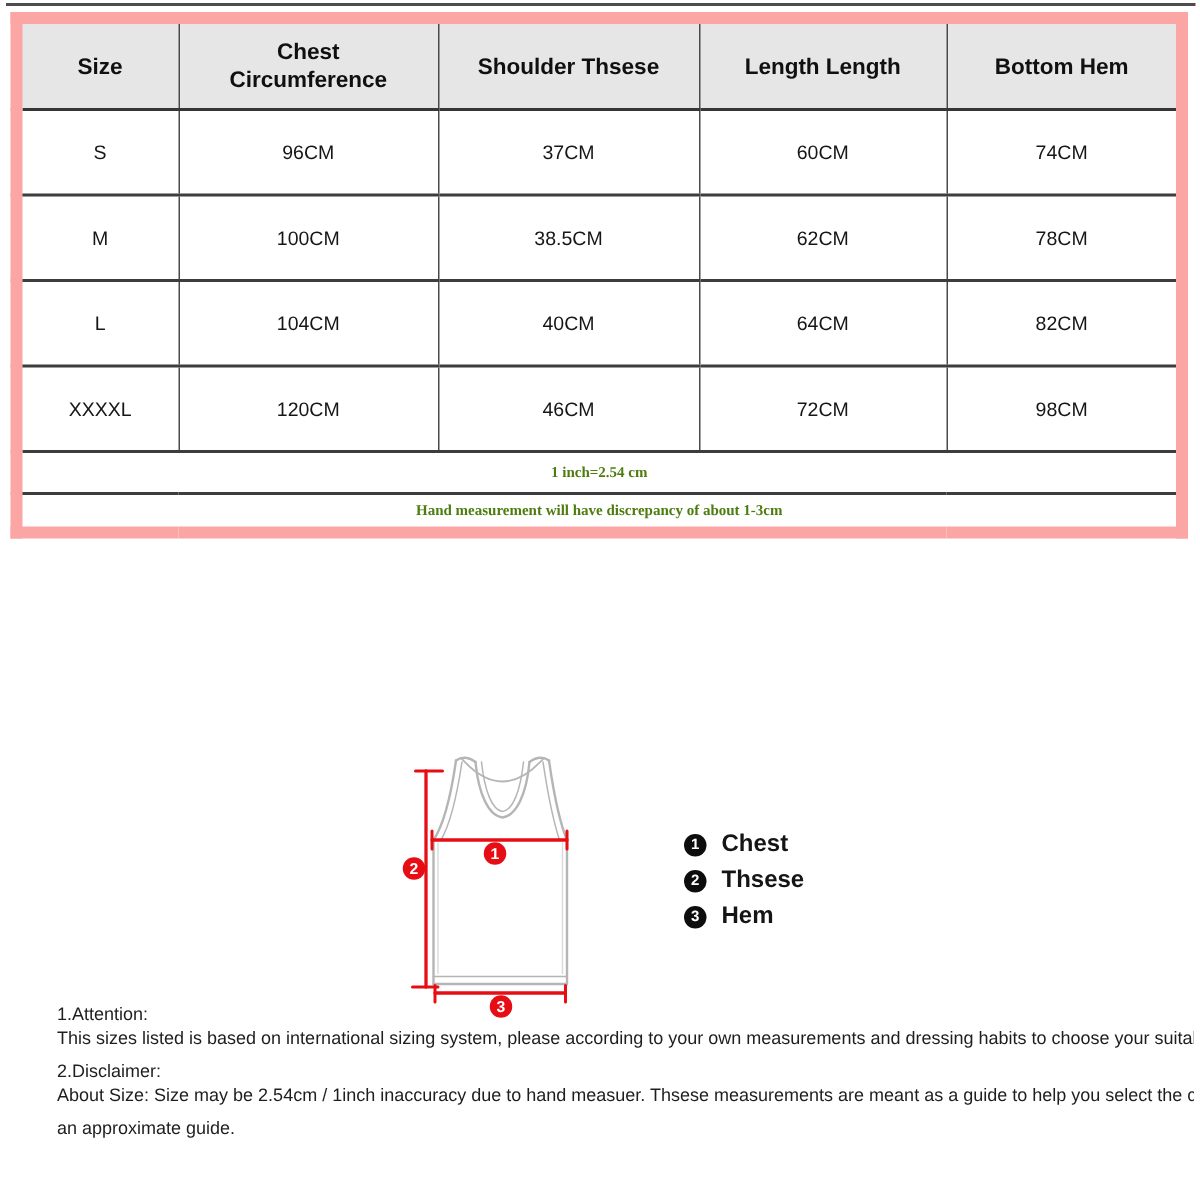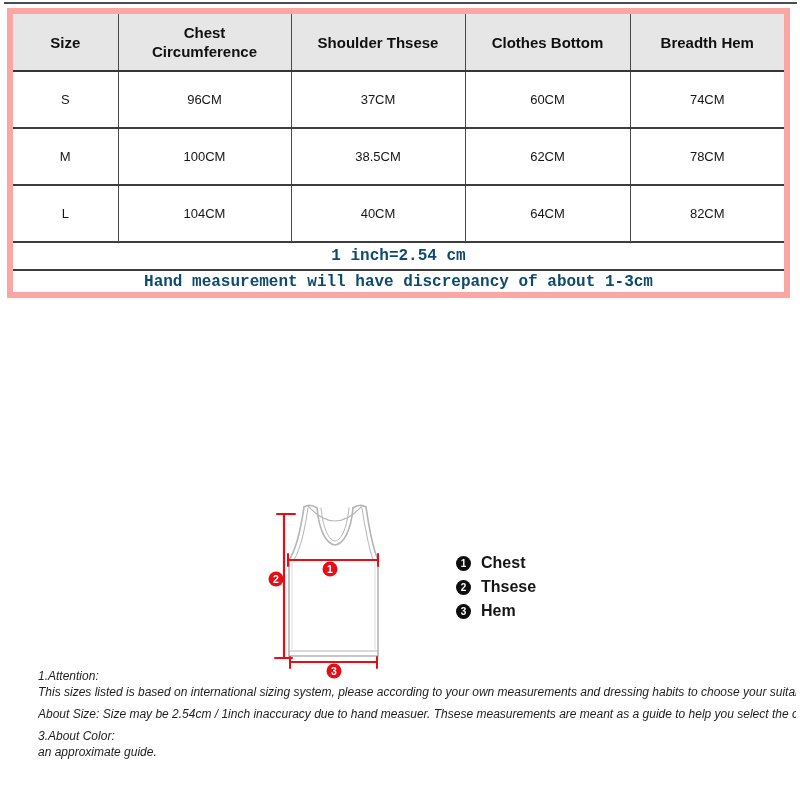--- a/index.html
+++ b/index.html
@@ -6,33 +6,33 @@
   body{
     width:800px;height:800px;position:relative;background:#ffffff;
     font-family:"Liberation Sans", sans-serif;overflow:hidden;
   }
   .top-hairline{position:absolute;left:4px;top:2px;width:793px;height:2px;background:#4d4d4d;}
 
   
   table.size-table{
     position:absolute;left:7px;top:8px;width:777px;
     border-collapse:collapse;table-layout:fixed;
-    border:6px solid #fca5a5;
+    border:8px solid #fca5a5;
   }
   .size-table th{
     background:#e6e6e6;height:54px;font-size:15px;font-weight:bold;color:#101010;
     border:1px solid #4a4a4a;border-bottom:2px solid #363636;
     text-align:center;vertical-align:middle;white-space:pre-line;line-height:19px;
   }
   .size-table td{
     height:53px;font-size:13px;color:#161616;text-align:center;vertical-align:middle;
     border:1px solid #4a4a4a;border-top:2px solid #3d3d3d;background:#fff;
   }
   .size-table td.note-cell{
-    font-family:Liberation Mono, monospace;font-weight:bold;font-size:16px;color:#0c4a6e;
+    font-family:Liberation Serif, serif;font-weight:bold;font-size:10px;color:#4d7c0f;
     border-top:2px solid #3d3d3d;
   }
   .size-table td.note-conversion{height:24px;}
   .size-table td.note-measurement{height:19px;}
 
   
   .diagram-svg{position:absolute;left:250px;top:498px;}
 
   
   .legend{position:absolute;left:456px;top:551px;}
@@ -41,43 +41,43 @@
     width:15px;height:15px;border-radius:50%;background:#0d0d0d;color:#ffffff;
     font-size:10px;font-weight:bold;display:inline-flex;align-items:center;justify-content:center;
     flex:0 0 15px;
   }
   .legend-label{margin-left:10px;font-size:16px;font-weight:bold;color:#151515;}
 
   
   .notes{position:absolute;left:38px;top:668px;width:758px;font-size:12px;line-height:16px;color:#1e1e1e;}
   .note-group{margin:0;}
   .note-group + .note-group{margin-top:6px;}
-  .note-line{white-space:nowrap;overflow:hidden;font-style:italic;}
+  .note-line{white-space:nowrap;overflow:hidden;}
 </style>
 </head>
 <body>
 
 <div class="top-hairline"></div>
 
 <table class="size-table">
   <colgroup>
     <col style="width:108px">
       <col style="width:173px">
       <col style="width:174px">
       <col style="width:165px">
       <col style="width:157px">
   </colgroup>
   <thead>
     <tr>
         <th>Size</th>
         <th>Chest
 Circumference</th>
         <th>Shoulder Thsese</th>
-        <th>Clothes Bottom</th>
-        <th>Breadth Hem</th>
+        <th>Length Length</th>
+        <th>Bottom Hem</th>
       </tr>
   </thead>
   <tbody>
       <tr>
         <td>S</td>
         <td>96CM</td>
         <td>37CM</td>
         <td>60CM</td>
         <td>74CM</td>
       </tr>
@@ -87,20 +87,27 @@
         <td>38.5CM</td>
         <td>62CM</td>
         <td>78CM</td>
       </tr>
       <tr>
         <td>L</td>
         <td>104CM</td>
         <td>40CM</td>
         <td>64CM</td>
         <td>82CM</td>
+      </tr>
+      <tr>
+        <td>XXXXL</td>
+        <td>120CM</td>
+        <td>46CM</td>
+        <td>72CM</td>
+        <td>98CM</td>
       </tr>
     </tbody>
   <tfoot>
     <tr>
       <td colspan="5" class="note-cell note-conversion">1 inch=2.54 cm</td>
     </tr>
     <tr>
       <td colspan="5" class="note-cell note-measurement">Hand measurement will have discrepancy of about 1-3cm</td>
     </tr>
   </tfoot>
@@ -180,19 +187,19 @@
       <span class="legend-label">Hem</span>
     </div>
   </div>
 
 <div class="notes">
     <div class="note-group">
       <div class="note-line">1.Attention:</div>
       <div class="note-line">This sizes listed is based on international sizing system, please according to your own measurements and dressing habits to choose your suitable size.</div>
     </div>
     <div class="note-group">
+      <div class="note-line">2.Disclaimer:</div>
       <div class="note-line">About Size: Size may be 2.54cm / 1inch inaccuracy due to hand measuer. Thsese measurements are meant as a guide to help you select the correct size.</div>
     </div>
     <div class="note-group">
-      <div class="note-line">3.About Color:</div>
       <div class="note-line">an approximate guide.</div>
     </div>
   </div>
 
 </body></html>

